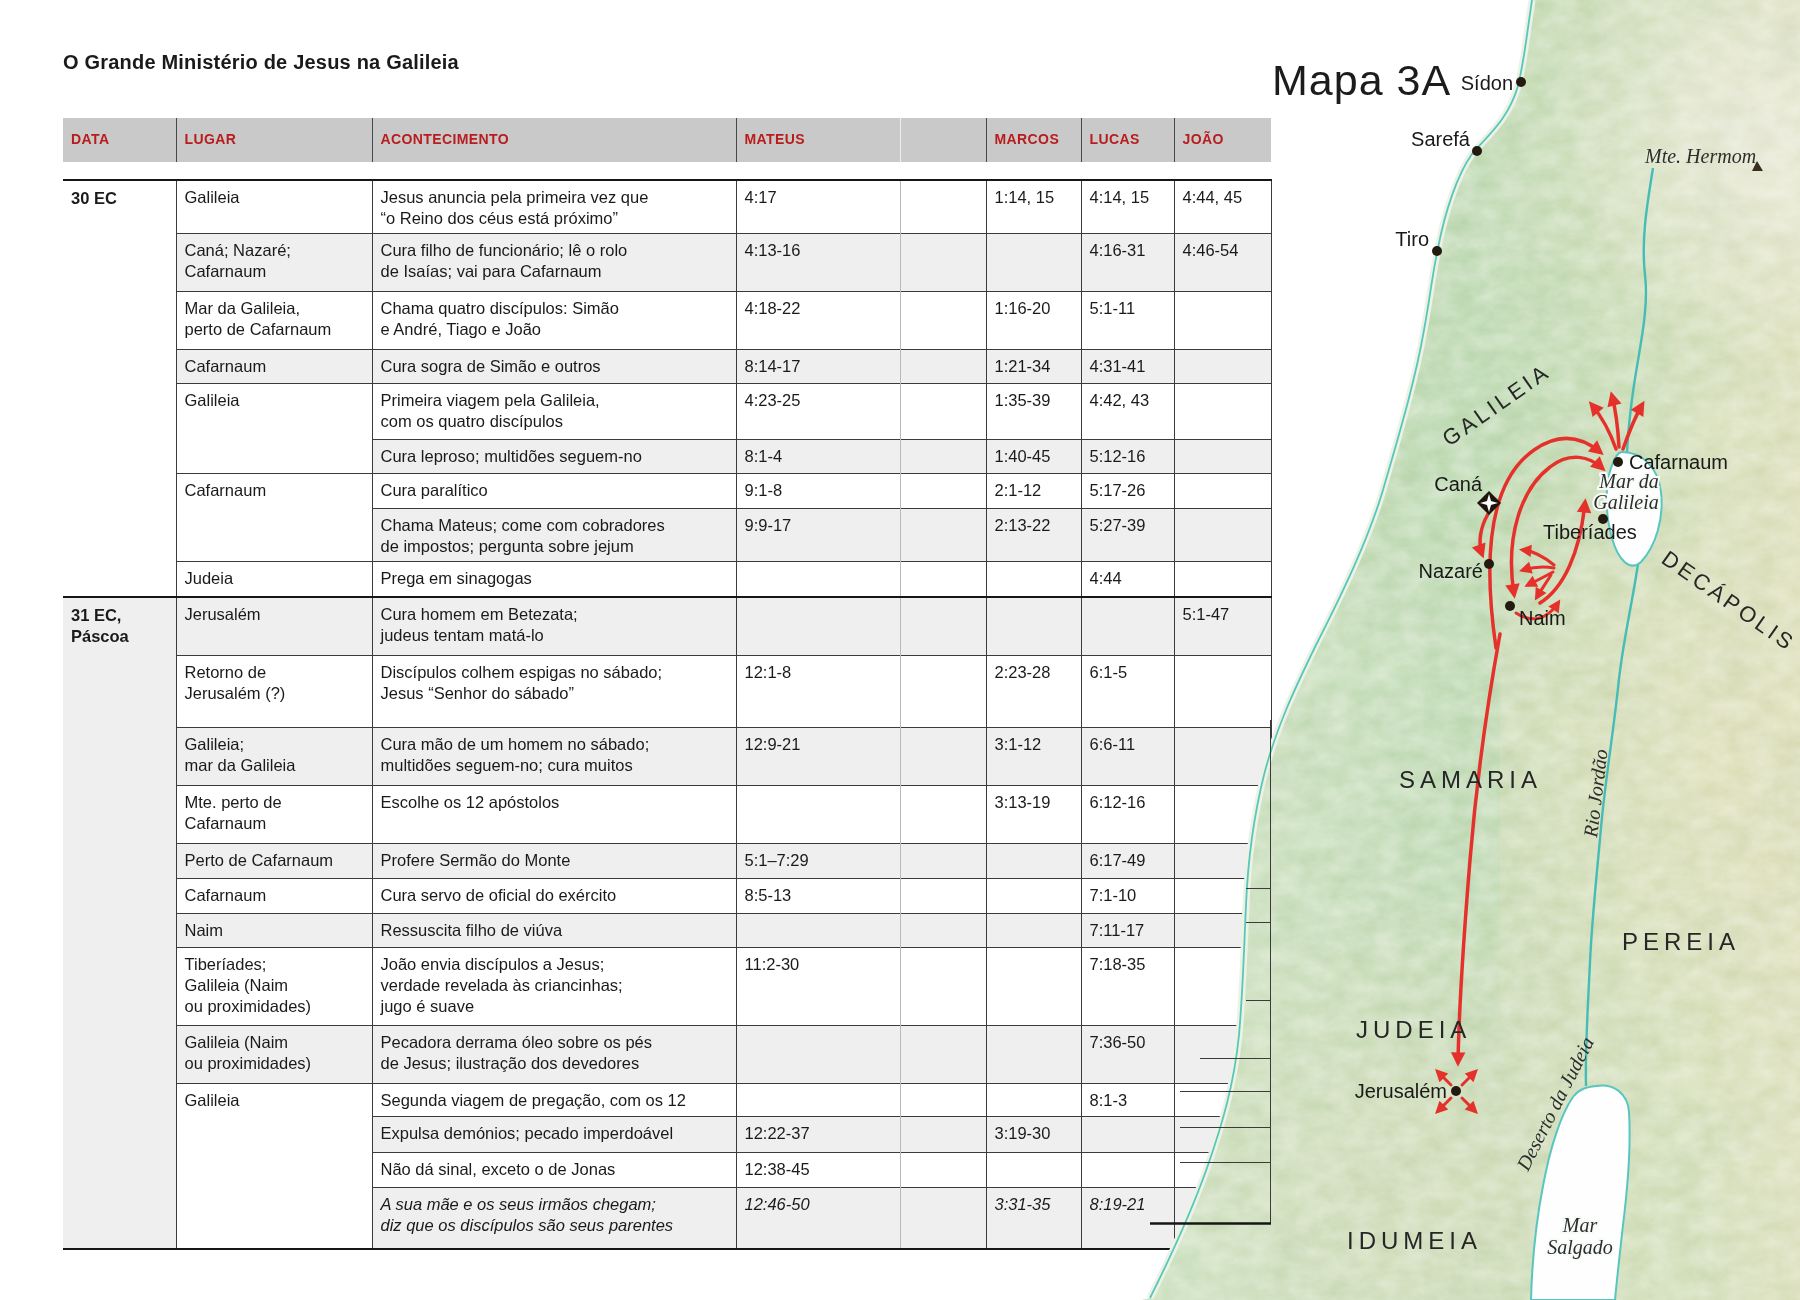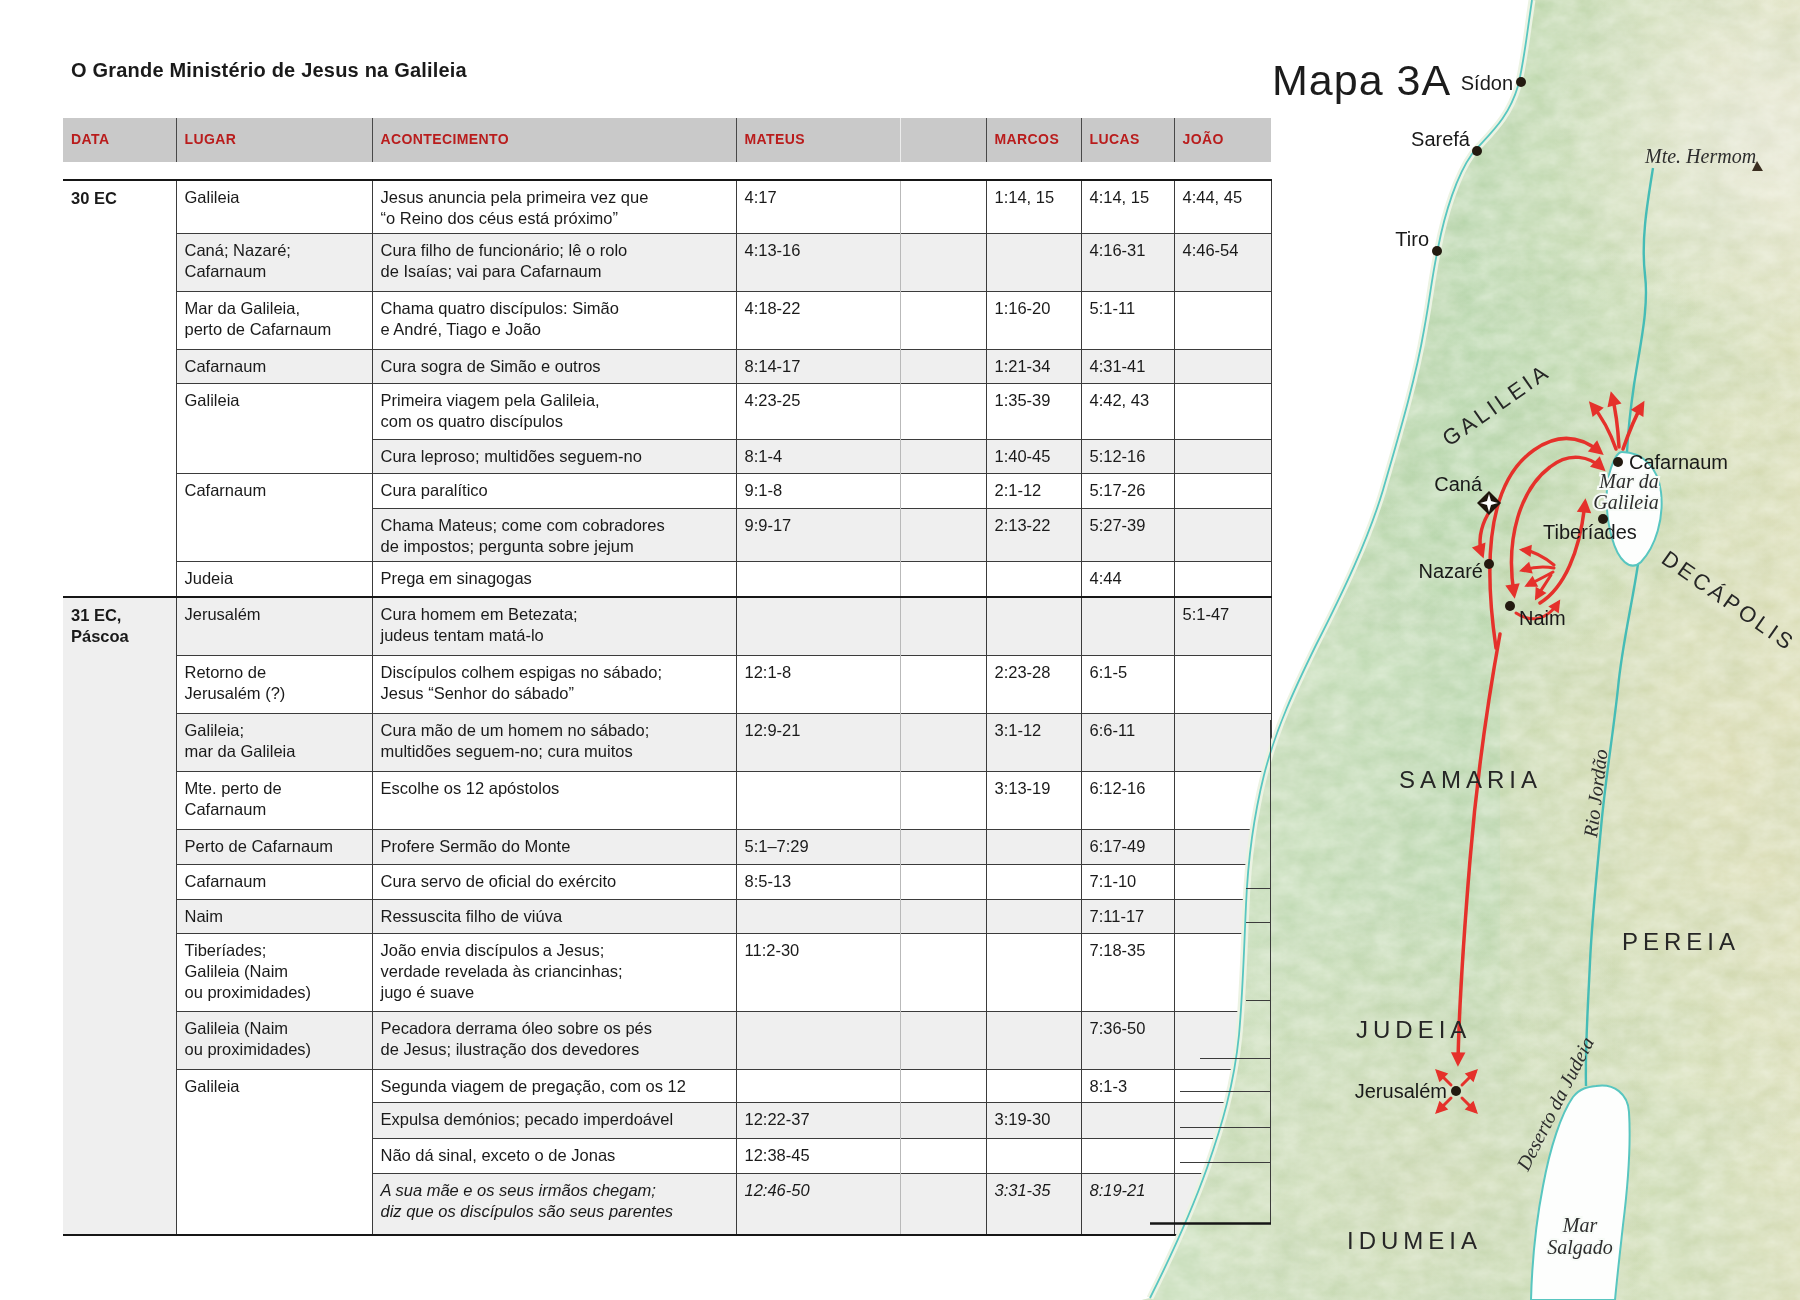--- a/index.html
+++ b/index.html
@@ -1,21 +1,21 @@
 <!DOCTYPE html>
 <html><head>
 <meta charset="utf-8">
 <style>
   html,body{margin:0;padding:0}
   body{width:1800px;height:1300px;background:#fff;position:relative;overflow:hidden;
        font-family:"Liberation Sans",sans-serif;color:#1a1a1a}
 
   
   .page-title{position:absolute;left:63px;top:51px;font-size:20px;font-weight:bold;
-              letter-spacing:.2px;margin:8px;z-index:1}
+              letter-spacing:.2px;margin:0;z-index:1}
   table.events{position:absolute;left:63px;top:118px;z-index:1;border-collapse:collapse;
                table-layout:fixed;width:1208px;font-size:16.5px;line-height:1.27;
                border-bottom:2.5px solid #161616}
   th{background:#c9c9c9;color:#b91c1c;font-size:14px;font-weight:bold;letter-spacing:.4px;
      text-align:left;padding:0 8px;height:44px;border-left:1px solid #484848}
   th.c-data{border-left:none}
   th.c-gap{border-left:1px solid #ededed}
   tr.spacer td{height:17px;border:none;background:#fff;padding:0}
   td{padding:6px 8px 4px;vertical-align:top;border-top:1px solid #3b3b3b;
      white-space:pre-line;background:transparent;overflow:hidden}
@@ -164,21 +164,21 @@
 Páscoa</td>
         <td class="c-lugar">Jerusalém</td>
         <td class="c-evento">Cura homem em Betezata;
 judeus tentam matá-lo</td>
         <td class="c-mateus"></td>
         <td class="c-gap"></td>
         <td class="c-marcos"></td>
         <td class="c-lucas"></td>
         <td class="c-joao">5:1-47</td>
       </tr>
-      <tr class="odd" style="height: 58px;">
+      <tr class="odd" style="height: 72px;">
         <td class="c-lugar">Retorno de
 Jerusalém (?)</td>
         <td class="c-evento">Discípulos colhem espigas no sábado;
 Jesus “Senhor do sábado”</td>
         <td class="c-mateus">12:1-8</td>
         <td class="c-gap"></td>
         <td class="c-marcos">2:23-28</td>
         <td class="c-lucas">6:1-5</td>
         <td class="c-joao"></td>
       </tr>

